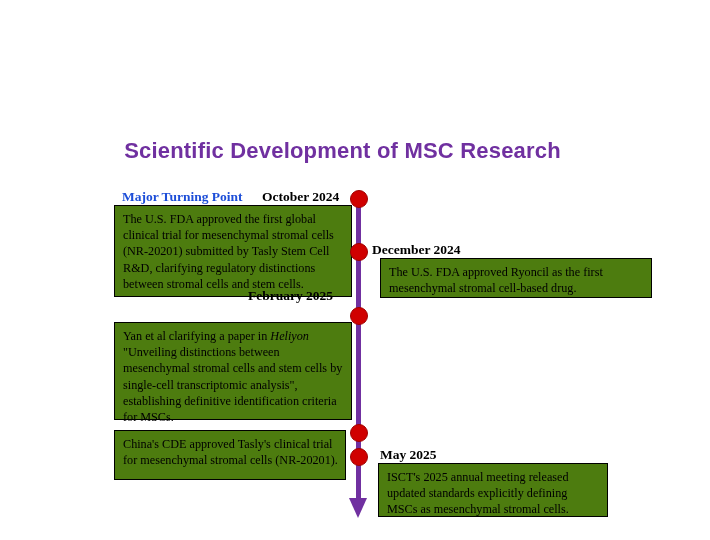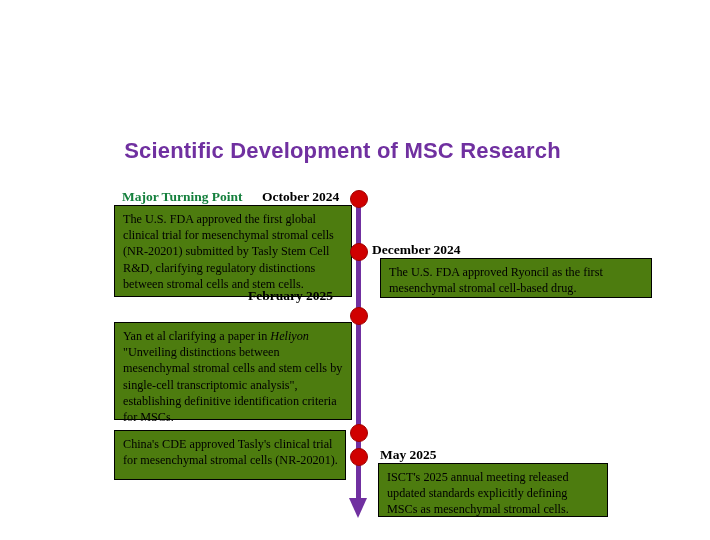--- a/index.html
+++ b/index.html
@@ -74,21 +74,21 @@
     white-space: nowrap;
   }
   .date.right { text-align: left; }
   .date.left  { text-align: right; }
 
   .turning-point {
     position: absolute;
     font-family: "Liberation Serif", serif;
     font-weight: bold;
     font-size: 13.5px;
-    color: #15803d;
+    color: #1d4ed8;
     white-space: nowrap;
   }
 
   
   .box {
     position: absolute;
     border: 1px solid #000000;
     background: #4d7c0f;
     box-sizing: border-box;
     padding: 5px 7px 5px 8px;

